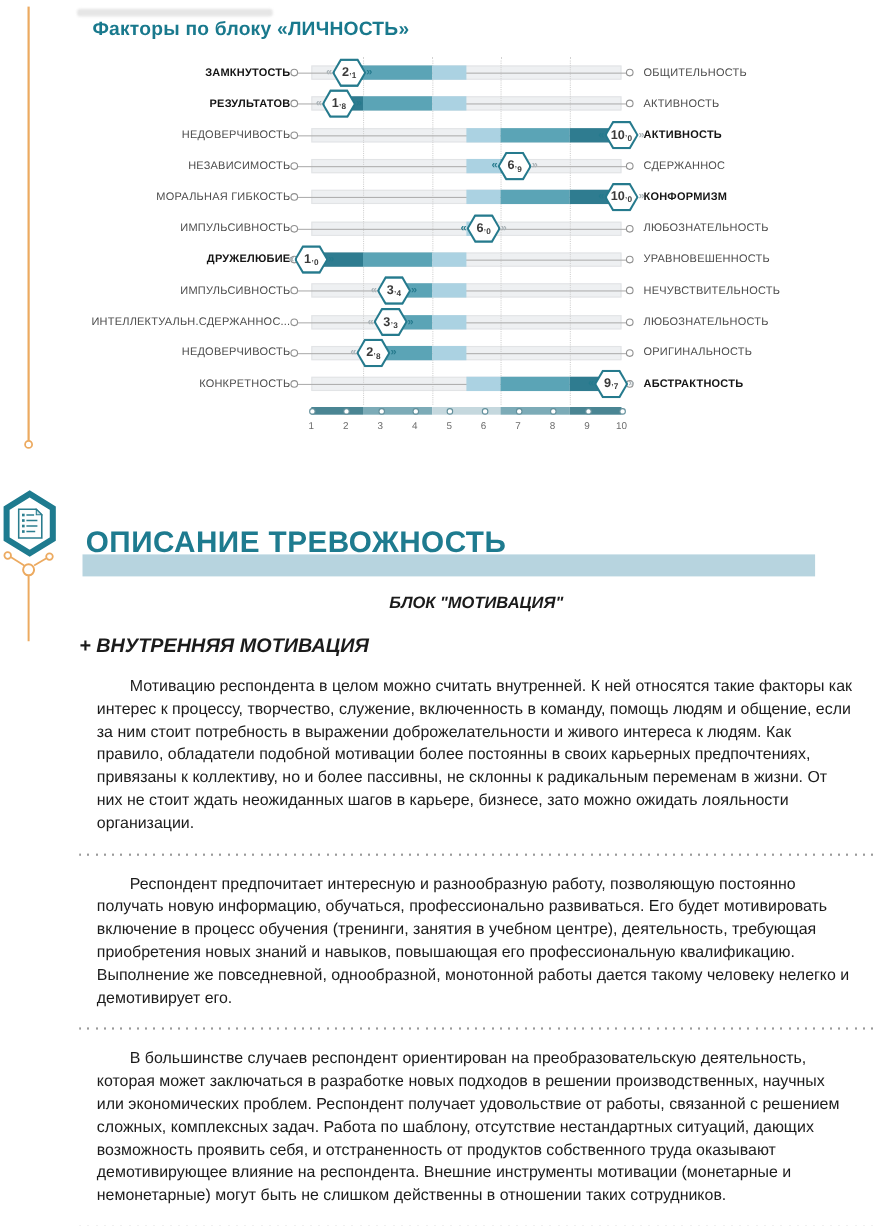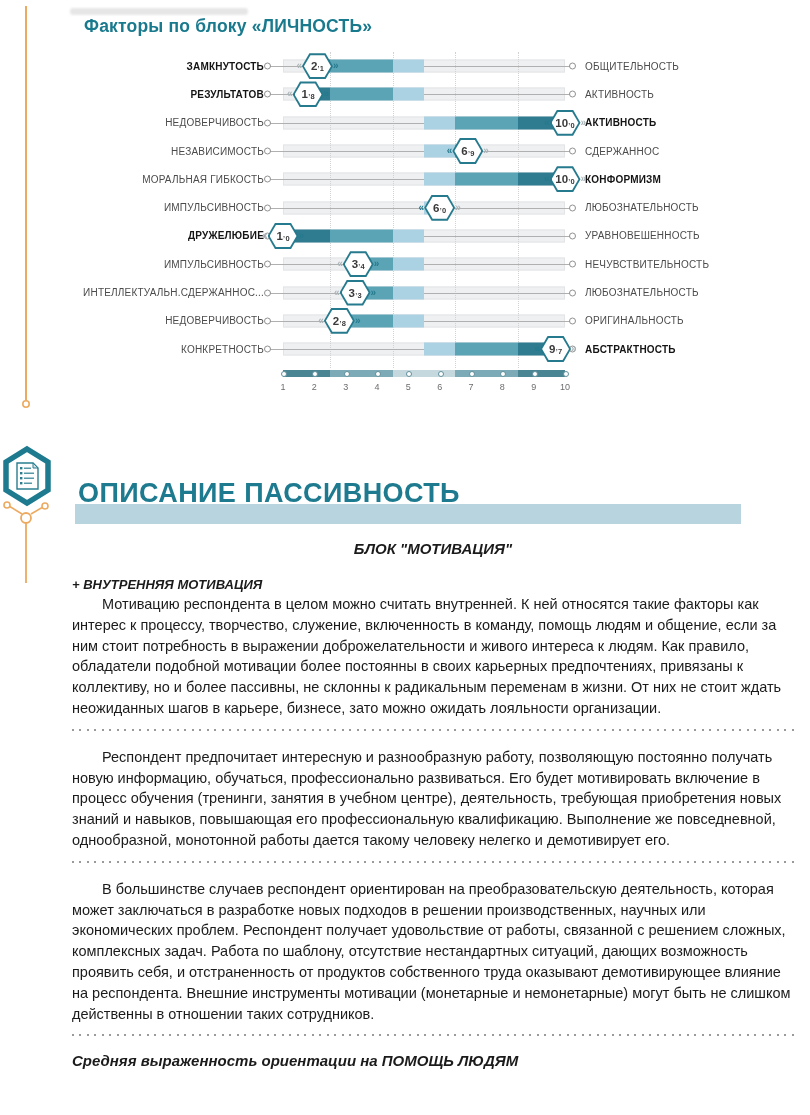--- a/index.html
+++ b/index.html
@@ -55,22 +55,22 @@
   .amark{position:absolute;width:4px;height:4px;border:1px solid #628f9b;border-radius:50%;
          background:#fff;top:1px;}
   .anum{position:absolute;top:12px;font-size:9px;color:#6d6d6d;transform:translateX(-50%);}
 
   
   .results-heading{position:absolute;left:78px;top:456px;font-size:27px;font-weight:bold;
                    color:#1e7b8f;letter-spacing:.4px;}
   .heading-bar{position:absolute;left:75px;top:504px;width:666px;height:20px;background:#b7d4df;}
   .results{position:absolute;left:72px;top:540px;width:722px;}
   .block-title{text-align:center;font-weight:bold;font-style:italic;font-size:15px;margin:0 0 20px 0;}
-  .sec-title{font-weight:bold;font-style:italic;font-size:13px;margin:0 0 2px 0;}
-  .sec-body{font-size:14.5px;line-height:20.8px;text-indent:30px;margin:0;}
+  .sec-title{font-weight:bold;font-style:italic;font-size:18px;margin:0 0 2px 0;}
+  .sec-body{font-size:14.5px;line-height:20.8px;text-indent:30px;margin:16px;}
   .dots{height:2px;margin:10px 0 16px 0;
         background-image:repeating-linear-gradient(to right,#9a9a9a 0 1.8px,transparent 1.8px 7.5px);}
   .footer-line{font-weight:bold;font-style:italic;font-size:15px;margin:0;}
 </style>
 </head>
 <body>
 
 <div class="page">
 
   <div class="top-artifact"></div>
@@ -396,21 +396,21 @@
     <g stroke="#ecaa60" fill="#fff">
       <line x1="9" y1="111" x2="22" y2="119" stroke-width="1.6"></line>
       <line x1="43" y1="112" x2="31" y2="119" stroke-width="1.6"></line>
       <line x1="26" y1="128" x2="26" y2="188" stroke-width="1.8"></line>
       <circle cx="7" cy="110" r="3" stroke-width="1.6"></circle>
       <circle cx="45" cy="111" r="3" stroke-width="1.6"></circle>
       <circle cx="26" cy="123" r="5" stroke-width="1.8"></circle>
     </g>
   </svg>
 
-  <h2 class="results-heading">ОПИСАНИЕ ПАССИВНОСТЬ</h2>
+  <h2 class="results-heading">ОПИСАНИЕ ТРЕВОЖНОСТЬ</h2>
   <div class="heading-bar"></div>
 
   <section class="results">
     <div class="block-title">БЛОК "МОТИВАЦИЯ"</div>
     <div id="sections">
         <div class="sec-title">+ ВНУТРЕННЯЯ МОТИВАЦИЯ</div>
         <p class="sec-body">Мотивацию респондента в целом можно считать внутренней. К ней относятся такие факторы как интерес к процессу, творчество, служение, включенность в команду, помощь людям и общение, если за ним стоит потребность в выражении доброжелательности и живого интереса к людям. Как правило, обладатели подобной мотивации более постоянны в своих карьерных предпочтениях, привязаны к коллективу, но и более пассивны, не склонны к радикальным переменам в жизни. От них не стоит ждать неожиданных шагов в карьере, бизнесе, зато можно ожидать лояльности организации.</p>
         <div class="dots"></div>
         <p class="sec-body">Респондент предпочитает интересную и разнообразную работу, позволяющую постоянно получать новую информацию, обучаться, профессионально развиваться. Его будет мотивировать включение в процесс обучения (тренинги, занятия в учебном центре), деятельность, требующая приобретения новых знаний и навыков, повышающая его профессиональную квалификацию. Выполнение же повседневной, однообразной, монотонной работы дается такому человеку нелегко и демотивирует его.</p>
         <div class="dots"></div>

